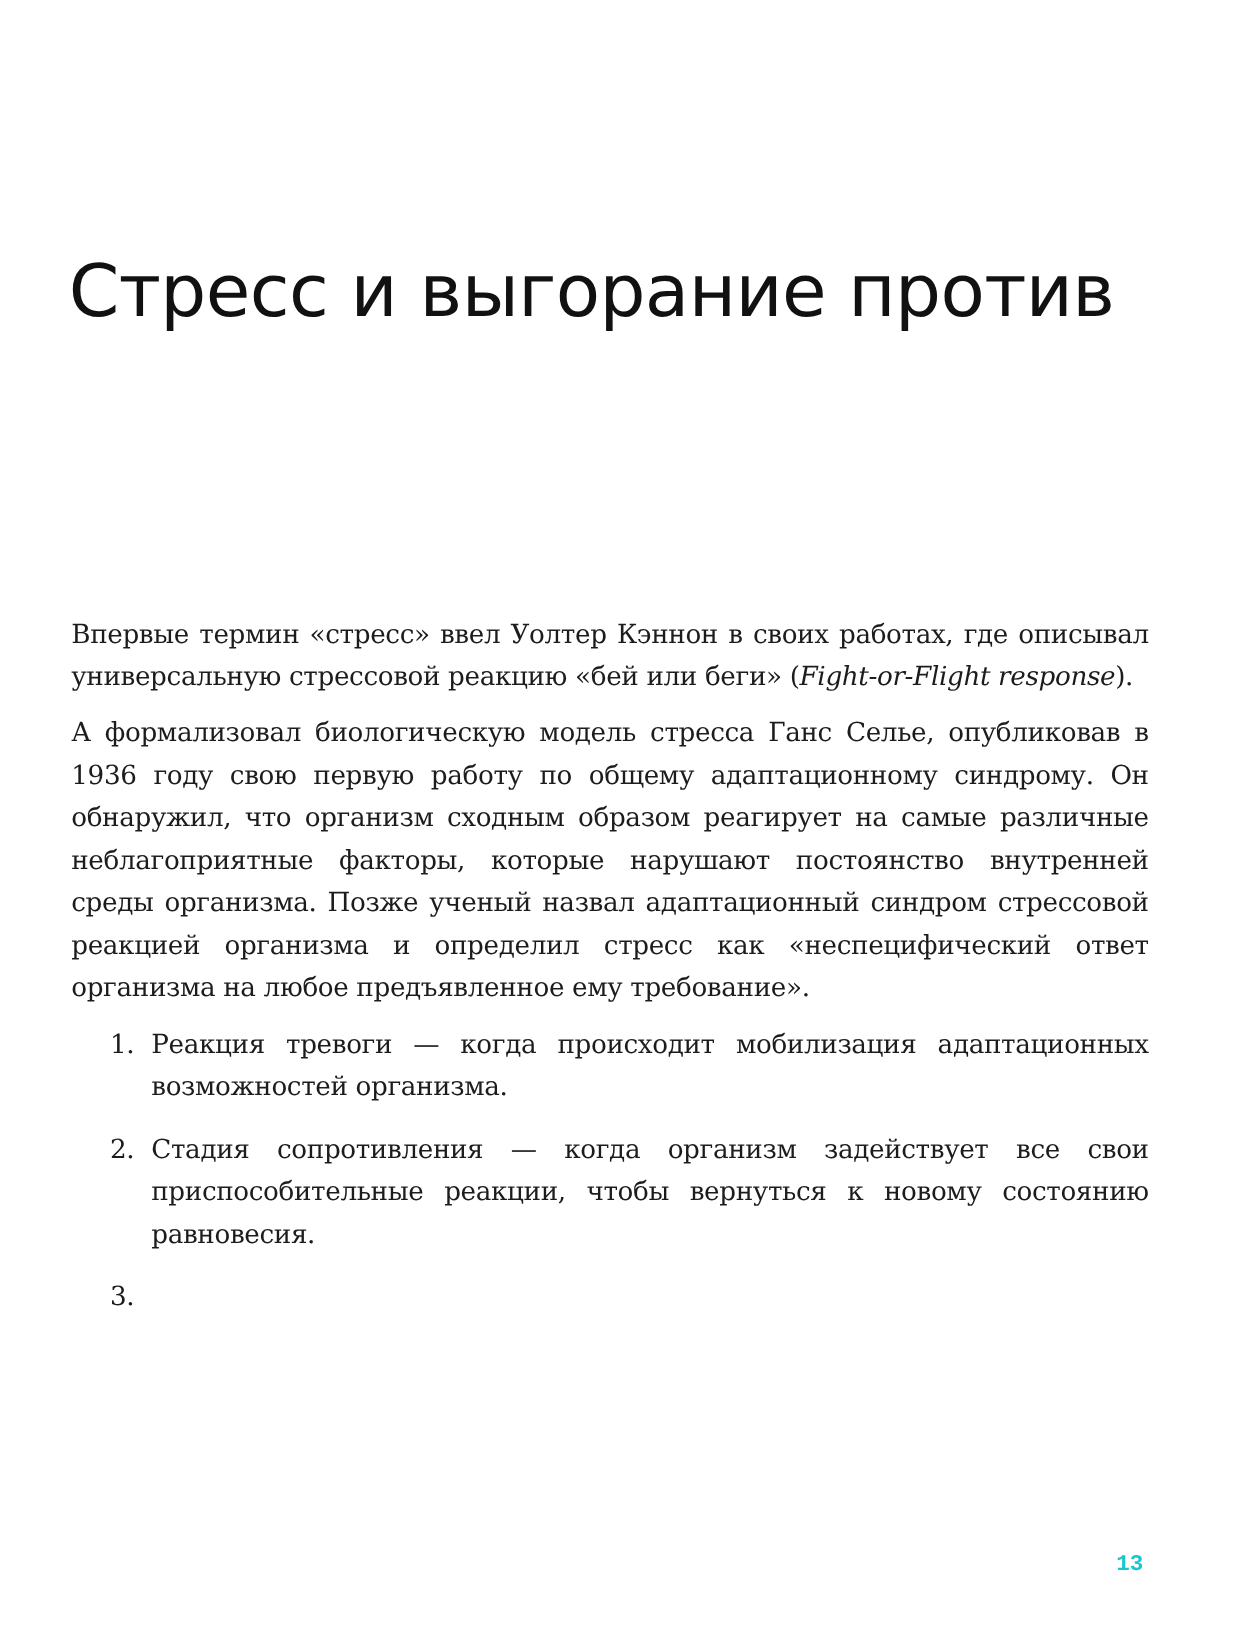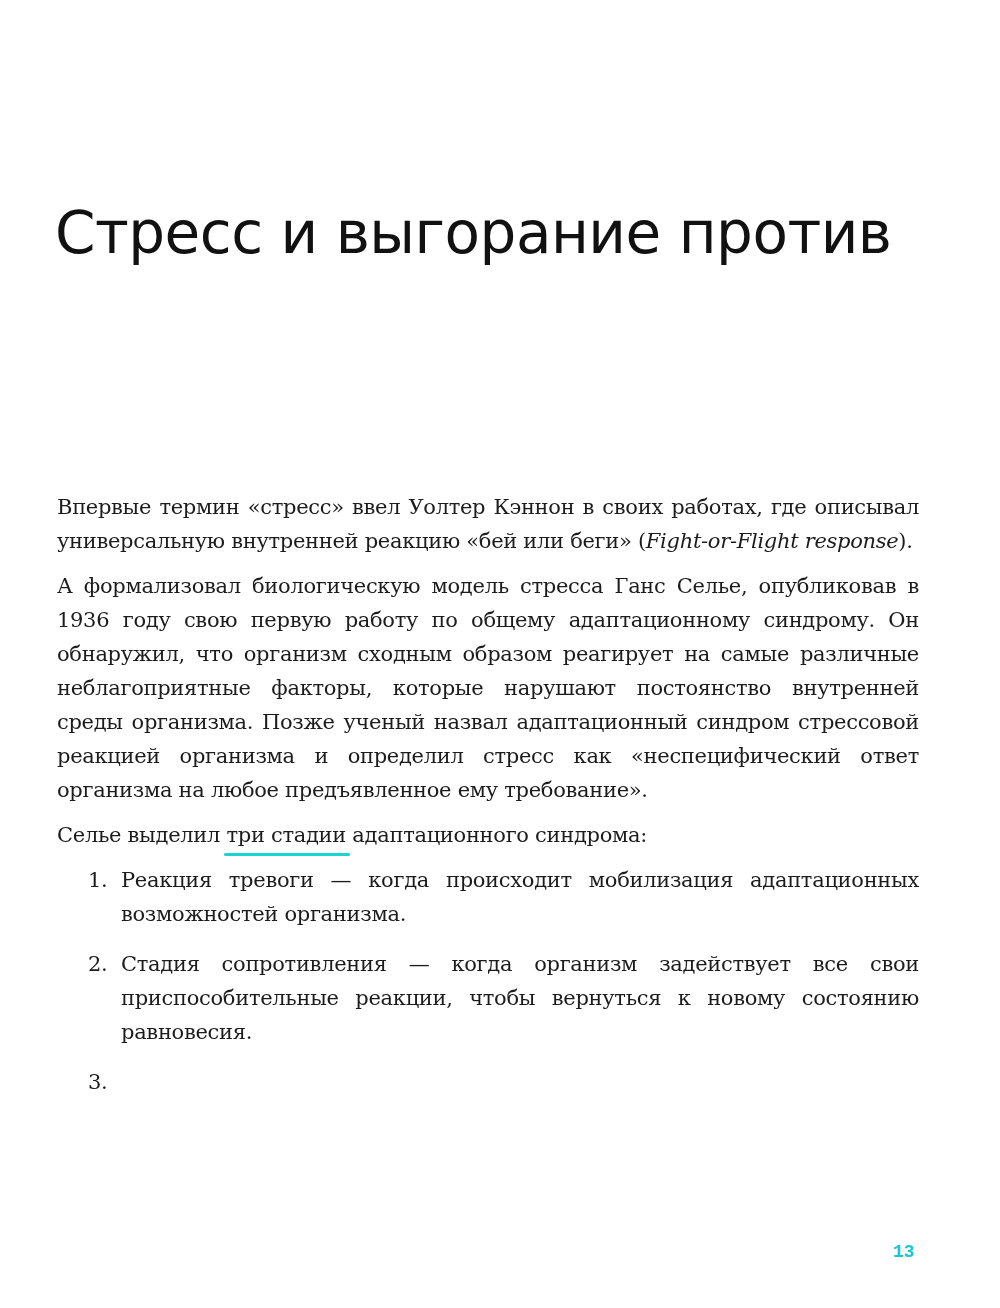--- a/index.html
+++ b/index.html
@@ -99,25 +99,24 @@
 <body>
 
 <div class="page">
 
   <h1 class="title">
     <span>Стресс и выгорание против</span><br>
   </h1>
 
   <div class="body-text">
 
-    <p class="p1"><span>Впервые термин «стресс» ввел Уолтер Кэннон в своих работах, где описывал универсальную внутренней реакцию «бей или беги» (</span><span class="italic">Fight-or-Flight response</span><span>).</span></p>
+    <p class="p1"><span>Впервые термин «стресс» ввел Уолтер Кэннон в своих работах, где описывал универсальную стрессовой реакцию «бей или беги» (</span><span class="italic">Fight-or-Flight response</span><span>).</span></p>
 
     <p>А формализовал биологическую модель стресса Ганс Селье, опубликовав в 1936 году свою первую работу по общему адаптационному синдрому. Он обнаружил, что организм сходным образом реагирует на самые различные неблагоприятные факторы, которые нарушают постоянство внутренней среды организма. Позже ученый назвал адаптационный синдром стрессовой реакцией организма и определил стресс как «неспецифический ответ организма на любое предъявленное ему требование».</p>
 
-    <p class="intro"><span>Селье выделил </span><span class="highlight">три стадии</span><span> адаптационного синдрома:</span></p>
 
     <ol class="stages">
       <li>
         <span class="num">1.</span>
         <span>Реакция тревоги — когда происходит мобилизация адаптационных возможностей организма.</span>
       </li>
       <li>
         <span class="num">2.</span>
         <span>Стадия сопротивления — когда организм задействует все свои приспособительные реакции, чтобы вернуться к новому состоянию равновесия.</span>
       </li>

